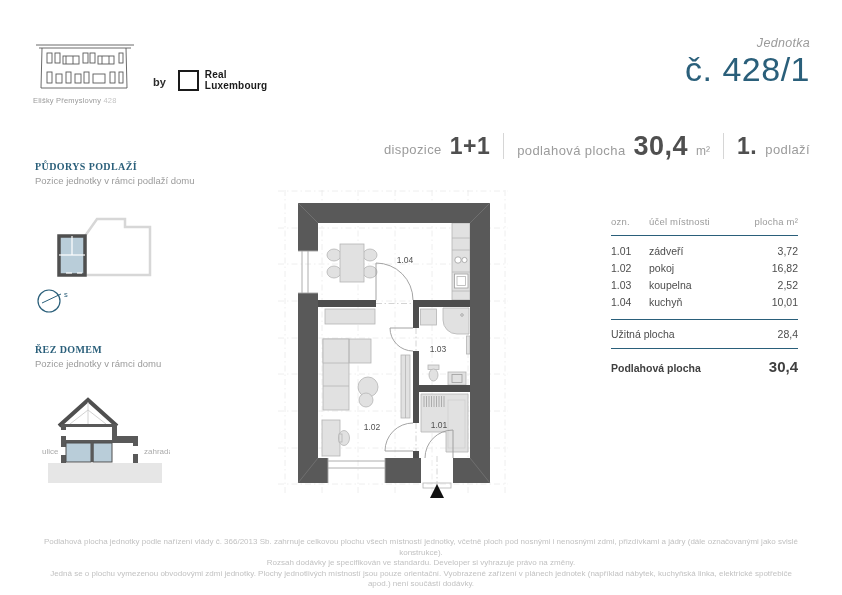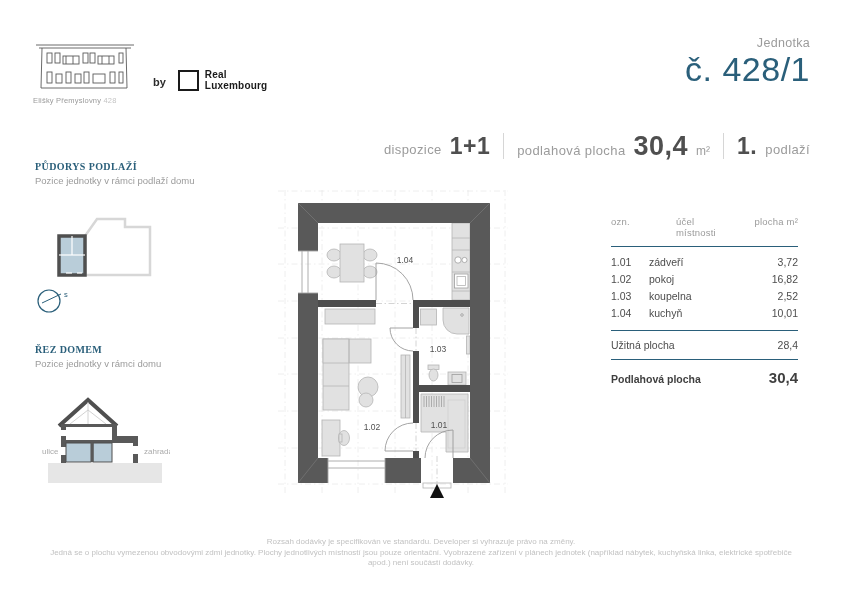--- a/index.html
+++ b/index.html
@@ -11,21 +11,21 @@
   .brand-sketch{position:relative;width:104px;}
   .brand-caption{font-size:7.5px;color:#9a9a9a;margin-top:1px;letter-spacing:.2px;}
   .brand-caption .num{color:#c4c4c4;}
   .by-label{font-size:11px;font-weight:bold;color:#2b2b2b;margin:0 12px 0 16px;padding-top:22px;}
   .rl-logo{display:flex;align-items:center;gap:6px;padding-top:20px;}
   .rl-box{width:17px;height:17px;border:2.5px solid #1a1a1a;}
   .rl-text{font-size:10px;font-weight:bold;color:#1a1a1a;line-height:10.5px;letter-spacing:.2px;}
 
   
   .unit-title{position:absolute;top:36px;right:32px;text-align:right;}
-  .unit-label{font-size:12.5px;color:#9b9b9b;letter-spacing:.3px;}
+  .unit-label{font-size:12.5px;color:#9b9b9b;letter-spacing:.3px;font-style:italic;}
   .unit-number{font-size:34px;color:#2a5f7a;font-weight:500;line-height:38px;letter-spacing:.5px;}
 
   
   .spec-line{position:absolute;top:129px;right:32px;display:flex;align-items:center;gap:13px;height:34px;}
   .spec-group{display:flex;align-items:baseline;gap:8px;}
   .spec-label{font-size:13px;color:#9b9b9b;letter-spacing:.4px;}
   .spec-big{font-size:23px;font-weight:bold;color:#4f4f4f;letter-spacing:.5px;}
   .spec-bigger{font-size:27px;font-weight:bold;color:#4f4f4f;letter-spacing:.5px;}
   .spec-unit{font-size:12px;color:#9b9b9b;}
   .spec-div{width:1px;height:26px;background:#d6d6d6;}
@@ -49,21 +49,21 @@
   .fp-axis{stroke:#c9c9c9;stroke-width:0.8;fill:none;stroke-dasharray:6 2.5 1.5 2.5;}
   .fp-grid{stroke:#eaeaea;stroke-width:0.8;fill:none;stroke-dasharray:6 3 1.5 3;}
   .fp-glz{stroke:#a5a5a5;stroke-width:0.9;fill:none;}
   .fp-miter{stroke:#787878;stroke-width:0.7;}
   .fp-label{font-family:"Liberation Sans",sans-serif;font-size:8.5px;fill:#4f4f4f;}
   .sv-label{font-family:"Liberation Sans",sans-serif;font-size:8px;fill:#ababab;}
 
   
   .room-table{position:absolute;left:611px;top:216px;width:187px;font-size:10.5px;color:#4d4d4d;}
   .rt-head{display:flex;color:#9b9b9b;font-size:9.5px;letter-spacing:.2px;
-           padding-bottom:8px;border-bottom:1.5px solid #2a5f7a;gap:27px;}
+           padding-bottom:8px;border-bottom:1.5px solid #2a5f7a;}
   .rt-rows{padding:6px 0 8px 0;border-bottom:1.5px solid #2a5f7a;}
   .rt-row{display:flex;padding:2.6px 0;}
   .c-code{width:38px;} .c-name{flex:1;} .c-area{text-align:right;width:50px;}
   .rt-sum{display:flex;align-items:flex-start;padding:8px 0;border-bottom:1.5px solid #2a5f7a;font-size:10.5px;}
   .rt-total{display:flex;align-items:baseline;padding:9px 0 0 0;}
   .rt-total .lbl{font-weight:bold;font-size:10.5px;color:#3f3f3f;}
   .rt-total .val{font-weight:bold;font-size:15px;color:#3f3f3f;}
   .grow{flex:1;}
 
   
@@ -367,17 +367,18 @@
       <span>28,4</span>
     </div>
     <div class="rt-total">
       <span class="lbl">Podlahová plocha</span>
       <span class="grow"></span>
       <span class="val">30,4</span>
     </div>
   </div>
 
   <div class="footnote">
+    <div>Podlahová plocha jednotky podle nařízení vlády č. 366/2013 Sb. zahrnuje celkovou plochu všech místností jednotky, včetně ploch pod nosnými i nenosnými zdmi, přizdívkami a jádry (dále označovanými jako svislé konstrukce).</div>
     <div>Rozsah dodávky je specifikován ve standardu. Developer si vyhrazuje právo na změny.</div>
     <div>Jedná se o plochu vymezenou obvodovými zdmi jednotky. Plochy jednotlivých místností jsou pouze orientační. Vyobrazené zařízení v plánech jednotek (například nábytek, kuchyňská linka, elektrické spotřebiče apod.) není součástí dodávky.</div>
   </div>
 
 </div>
 
 </body></html>

